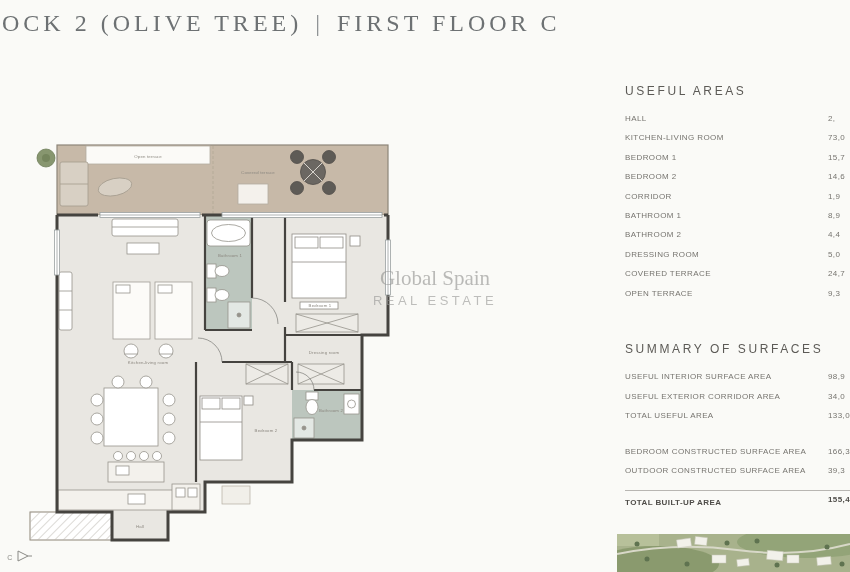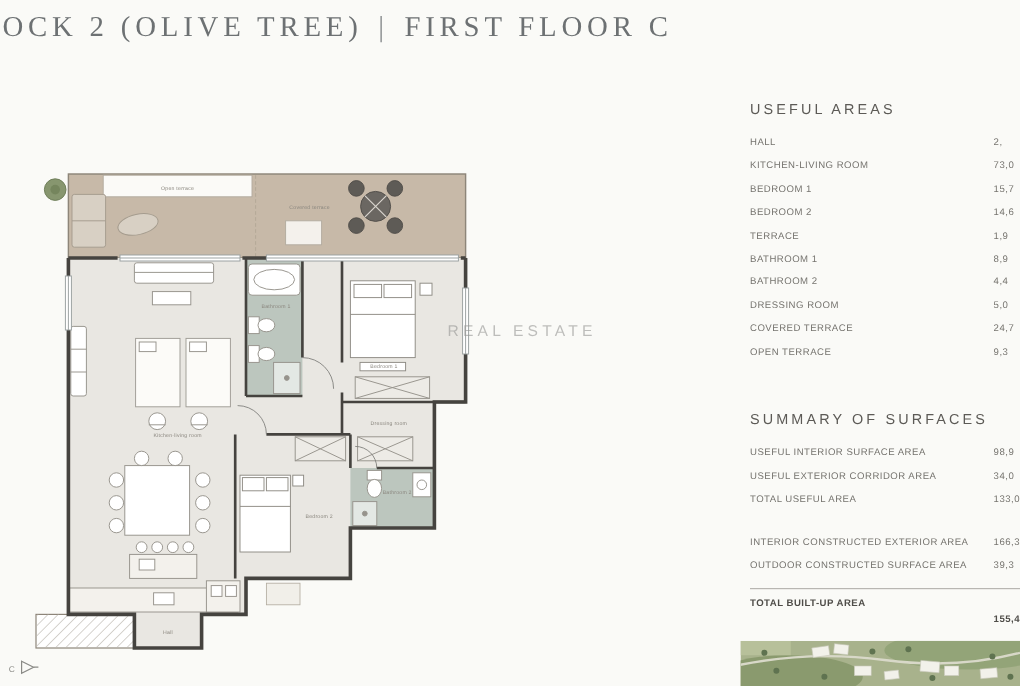--- a/index.html
+++ b/index.html
@@ -24,21 +24,21 @@
   .row .rv{position:absolute;left:203px;top:0;white-space:nowrap;}
   .section2{margin-top:34px;}
   .srows{margin-top:16px;}
   .srow{position:relative;height:19.6px;font-size:8px;letter-spacing:.4px;color:#76746f;}
   .srow .rv{position:absolute;left:203px;top:0;white-space:nowrap;}
   .gap2{margin-top:16px;}
   .total{
     position:relative;border-top:1px solid #b8b6b2;margin-top:4px;padding-top:7px;
     font-size:8px;letter-spacing:.4px;font-weight:bold;color:#4f4d49;
   }
-  .total .rv{position:absolute;left:203px;top:20px;white-space:nowrap;}
+  .total .rv{position:absolute;left:203px;top:4px;white-space:nowrap;}
   
   .watermark{
     position:absolute;left:352px;top:266px;width:166px;text-align:center;
     pointer-events:none;z-index:3;
   }
   .watermark .w1{
     font-family:"Liberation Serif",serif;font-size:21px;color:#8f8f8d;opacity:.6;
   }
   .watermark .w2{
     font-size:13px;letter-spacing:3.5px;color:#969694;opacity:.6;margin-top:2px;
@@ -260,20 +260,21 @@
     <polygon points="18,551 28,556 18,561" stroke-width="1"></polygon>
     <line x1="28" y1="556" x2="32" y2="556"></line>
   </g>
 </svg>
 
 <div class="title">
   <span>OCK 2 (OLIVE TREE)</span><span class="sep">|</span><span>FIRST FLOOR C</span>
 </div>
 
 <div class="watermark">
+  <div class="w1">Global Spain</div>
   <div class="w2">REAL ESTATE</div>
 </div>
 
 <div class="panel">
   <h2>USEFUL AREAS</h2>
 
   <div class="rows">
     <div class="row">
       <span class="rl">HALL</span>
       <span class="rv">2,</span>
@@ -284,21 +285,21 @@
     </div>
     <div class="row">
       <span class="rl">BEDROOM 1</span>
       <span class="rv">15,7</span>
     </div>
     <div class="row">
       <span class="rl">BEDROOM 2</span>
       <span class="rv">14,6</span>
     </div>
     <div class="row">
-      <span class="rl">TERRACE</span>
+      <span class="rl">CORRIDOR</span>
       <span class="rv">1,9</span>
     </div>
     <div class="row">
       <span class="rl">BATHROOM 1</span>
       <span class="rv">8,9</span>
     </div>
     <div class="row">
       <span class="rl">BATHROOM 2</span>
       <span class="rv">4,4</span>
     </div>
@@ -329,21 +330,21 @@
         <span class="rv">34,0</span>
       </div>
       <div class="srow">
         <span class="rl">TOTAL USEFUL AREA</span>
         <span class="rv">133,0</span>
       </div>
     </div>
 
     <div class="srows gap2">
       <div class="srow">
-        <span class="rl">INTERIOR CONSTRUCTED EXTERIOR AREA</span>
+        <span class="rl">BEDROOM CONSTRUCTED SURFACE AREA</span>
         <span class="rv">166,3</span>
       </div>
       <div class="srow">
         <span class="rl">OUTDOOR CONSTRUCTED SURFACE AREA</span>
         <span class="rv">39,3</span>
       </div>
     </div>
 
     <div class="total">
       <span class="rl">TOTAL BUILT-UP AREA</span>

